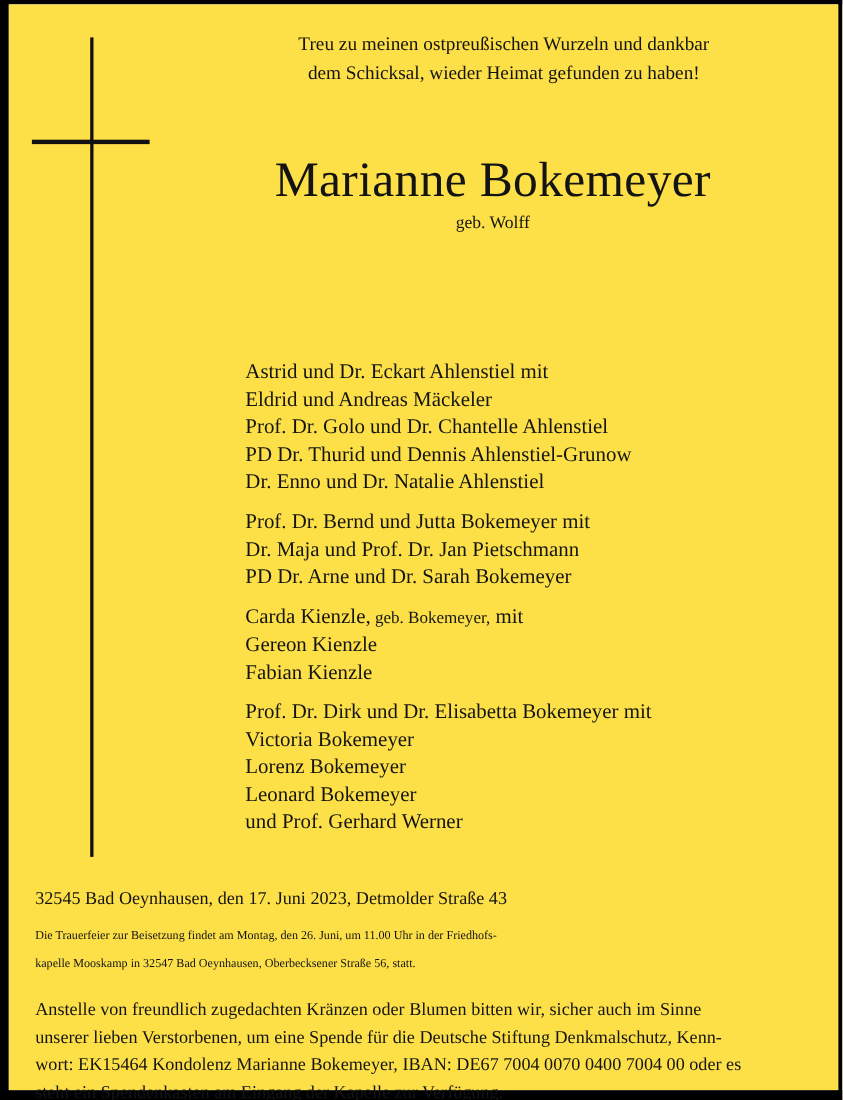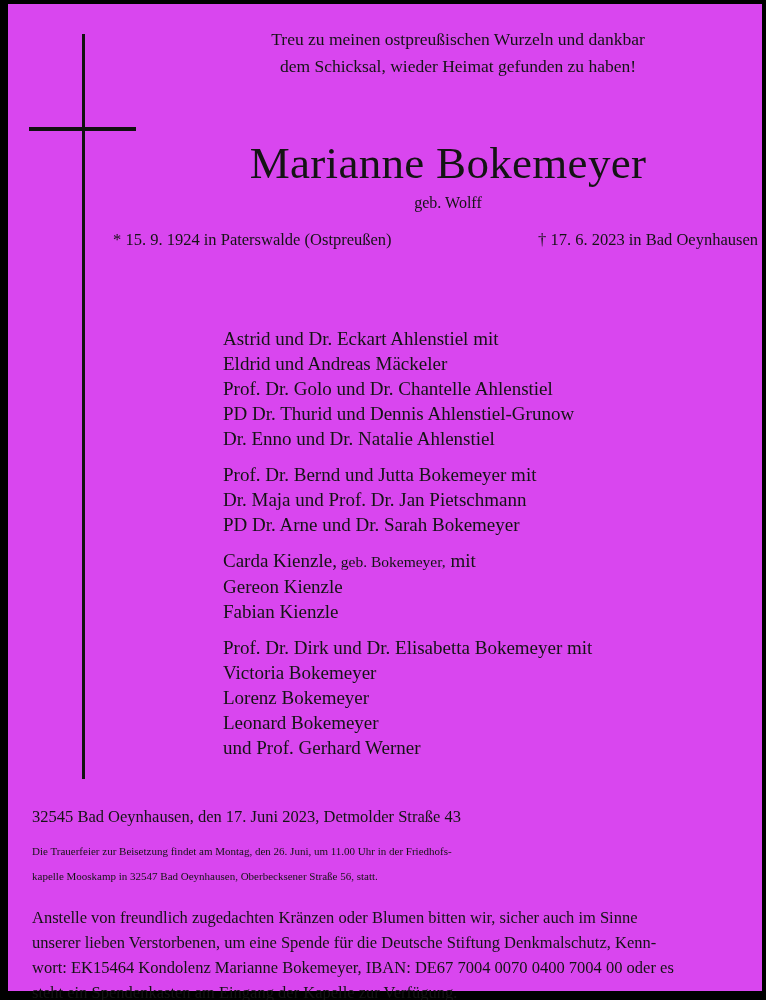--- a/index.html
+++ b/index.html
@@ -38,21 +38,21 @@
     position: absolute; left: 0; top: 0; width: 8px; height: 1000px;
     background: #000000;
   }
 
   .inner {
     position: absolute;
     left: 8px;
     top: 4px;
     right: 4px;
     bottom: 9px;
-    background: #d946ef;
+    background: #fde047;
   }
 
   
   .cross-vert {
     position: absolute;
     left: 74px;
     top: 30px;
     width: 3px;
     height: 745px;
     background: #111111;
@@ -199,24 +199,20 @@
 
     <div class="epitaph">
       <span class="line">Treu zu meinen ostpreußischen Wurzeln und dankbar</span>
       <span class="line">dem Schicksal, wieder Heimat gefunden zu haben!</span>
     </div>
 
 
     <div class="deceased-name">Marianne Bokemeyer</div>
     <div class="maiden-name">geb. Wolff</div>
 
-    <div class="dates">
-      <span class="date-cell">* 15. 9. 1924 in Paterswalde (Ostpreußen)</span>
-      <span class="date-cell">† 17. 6. 2023 in Bad Oeynhausen</span>
-    </div>
 
 
     <div class="families" id="families">
         <div class="family-group">
           <div class="family-line"><span>Astrid und Dr. Eckart Ahlenstiel mit</span></div>
           <div class="family-line"><span>Eldrid und Andreas Mäckeler</span></div>
           <div class="family-line"><span>Prof. Dr. Golo und Dr. Chantelle Ahlenstiel</span></div>
           <div class="family-line"><span>PD Dr. Thurid und Dennis Ahlenstiel-Grunow</span></div>
           <div class="family-line"><span>Dr. Enno und Dr. Natalie Ahlenstiel</span></div>
         </div>

